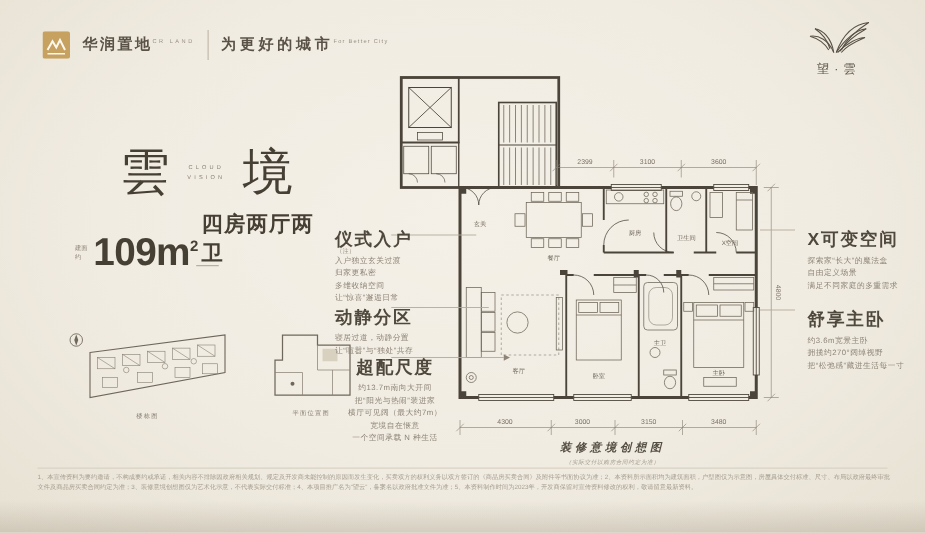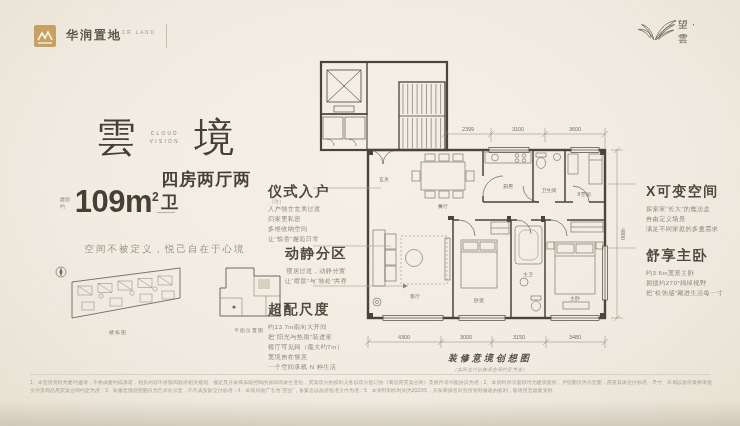--- a/index.html
+++ b/index.html
@@ -9,21 +9,21 @@
   .abs{position:absolute;}
   
   .brandbar{left:34px;top:24px;display:flex;align-items:center;gap:10px;}
   .brand-mark{width:22px;height:22px;}
   .brand-col{display:flex;flex-direction:row;line-height:1.1;}
   .brand-cn{font-size:12px;font-weight:bold;letter-spacing:2px;color:#5a5246;}
   .brand-en{font-size:4.5px;letter-spacing:2px;color:#9a9184;margin-top:2px;}
   .brand-div{width:1px;height:24px;background:#c4bcab;}
   .slogan-cn{font-size:12px;font-weight:bold;letter-spacing:3px;color:#5a5246;}
   .slogan-en{font-size:4.5px;letter-spacing:1px;color:#9a9184;margin-top:2px;text-align:center;}
-  .projlogo{right:34px;top:16px;width:70px;display:flex;flex-direction:row;align-items:center;}
+  .projlogo{right:34px;top:16px;width:70px;display:flex;flex-direction:column;align-items:center;}
   .projlogo-text{font-size:10px;letter-spacing:4px;color:#5f584c;margin-top:2px;}
   
   .title-row{left:58px;top:110px;width:214px;display:flex;align-items:center;justify-content:center;gap:14px;}
   .title-char{font-family:"Liberation Serif","DejaVu Serif",serif;font-size:40px;color:#463f34;}
   .title-en{display:flex;flex-direction:column;gap:3px;align-items:center;}
   .title-en span{font-size:4.5px;letter-spacing:2.5px;color:#8a8175;}
   .area-row{left:60px;top:168px;width:224px;display:flex;align-items:flex-end;justify-content:center;gap:3px;}
   .area-prefix{font-size:5px;color:#8a8175;width:12px;line-height:1.4;margin-bottom:6px;}
   .area-num{font-size:31px;font-weight:bold;color:#463f34;line-height:.9;letter-spacing:-.5px;}
   .area-num sup{font-size:12px;}
@@ -58,20 +58,24 @@
     <svg class="brand-mark" viewBox="0 0 22 22">
       <rect x="0" y="0" width="22" height="22" rx="2" fill="#c7a160"></rect>
       <path d="M4,15 L8,8 L11,13 L14,7 L18,15" stroke="#fdf8ee" stroke-width="1.6" fill="none"></path>
       <path d="M4,18 h14" stroke="#fdf8ee" stroke-width="1.2" fill="none"></path>
     </svg>
     <div class="brand-col">
       <span class="brand-cn">华润置地</span>
       <span class="brand-en">CR LAND</span>
     </div>
     <div class="brand-div"></div>
+    <div class="brand-col">
+      <span class="slogan-cn">为更好的城市</span>
+      <span class="slogan-en">For Better City</span>
+    </div>
   </div>
 
   <div class="abs projlogo">
     <svg width="52" height="30" viewBox="0 0 52 30">
       <g stroke="#5a5246" stroke-width=".9" fill="none">
         <path d="M22,26 C18,16 10,12 3,13 C10,15 15,19 18,24"></path>
         <path d="M22,26 C20,14 13,8 7,7 C13,11 17,16 19,23"></path>
         <path d="M24,26 C30,10 40,3 50,2 C42,7 33,14 28,24"></path>
         <path d="M24,26 C32,14 41,8 48,7 C41,11 32,17 27,25"></path>
         <path d="M25,26 C33,18 42,14 47,14 C40,17 32,21 28,26"></path>
@@ -90,21 +94,20 @@
   </div>
 
   <div class="abs area-row">
     <span class="area-prefix">建面约</span>
     <span class="area-num"><span>109m</span><sup>2</sup></span>
     <span class="area-desc">四房两厅两卫</span>
     <span class="area-note">（注）</span>
   </div>
 
   <div class="abs hero-tick"></div>
-  <div class="abs subtitle">空间不被定义，悦己自在于心境</div>
 
   <div class="abs diagrams">
     <div class="diagram">
       <svg width="132" height="64" viewBox="0 0 132 64">
         <g>
           <circle cx="9" cy="10" r="5" stroke="#6f675b" stroke-width=".7" fill="none"></circle>
           <path d="M9,5.5 L10.6,10 L9,14.5 L7.4,10 Z" fill="#6f675b"></path>
         </g>
         <g stroke="#6f675b" stroke-width=".9" fill="none">
           <path d="M20,20 L128,6 L128,36 L20,56 Z"></path>
@@ -301,26 +304,26 @@
     <path d="M110,233.5 L115,236 L110,238.5 Z" fill="#8d8477"></path>
   </svg>
 
   <div class="abs anno" style="left:268px;top:183px;">
     <h4>仪式入户</h4>
     <p>入户独立玄关过渡</p>
     <p>归家更私密</p>
     <p>多维收纳空间</p>
     <p>让“惊喜”邂逅日常</p>
   </div>
-  <div class="abs anno" style="left:268px;top:245px;text-align:center;">
+  <div class="abs anno" style="left:268px;top:245px;">
     <h4>动静分区</h4>
     <p>寝居过道，动静分置</p>
     <p>让“喧嚣”与“独处”共存</p>
   </div>
-  <div class="abs anno" style="left:268px;top:301px;">
+  <div class="abs anno" style="left:268px;top:285px;text-align:center;">
     <h4>超配尺度</h4>
     <p>约13.7m南向大开间</p>
     <p>把“阳光与热闹”装进家</p>
     <p>横厅可见阔（最大约7m）</p>
     <p>宽境自在惬意</p>
     <p>一个空间承载 N 种生活</p>
   </div>
 
   <div class="abs anno" style="left:646px;top:183px;">
     <h4>X可变空间</h4>

